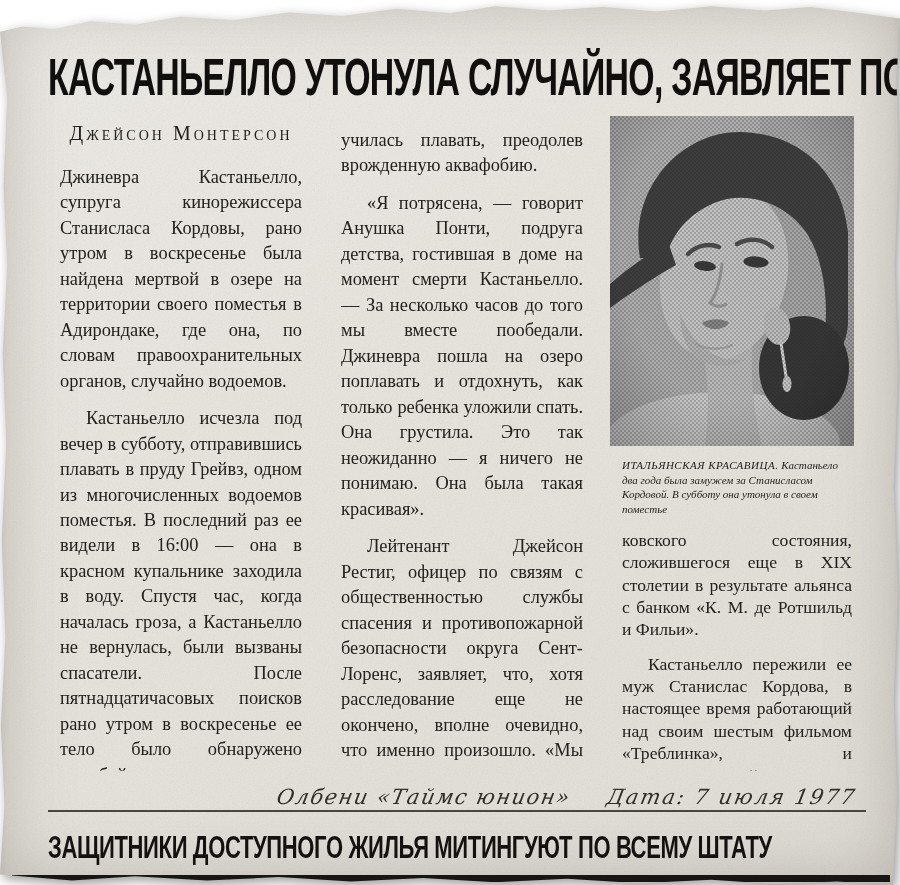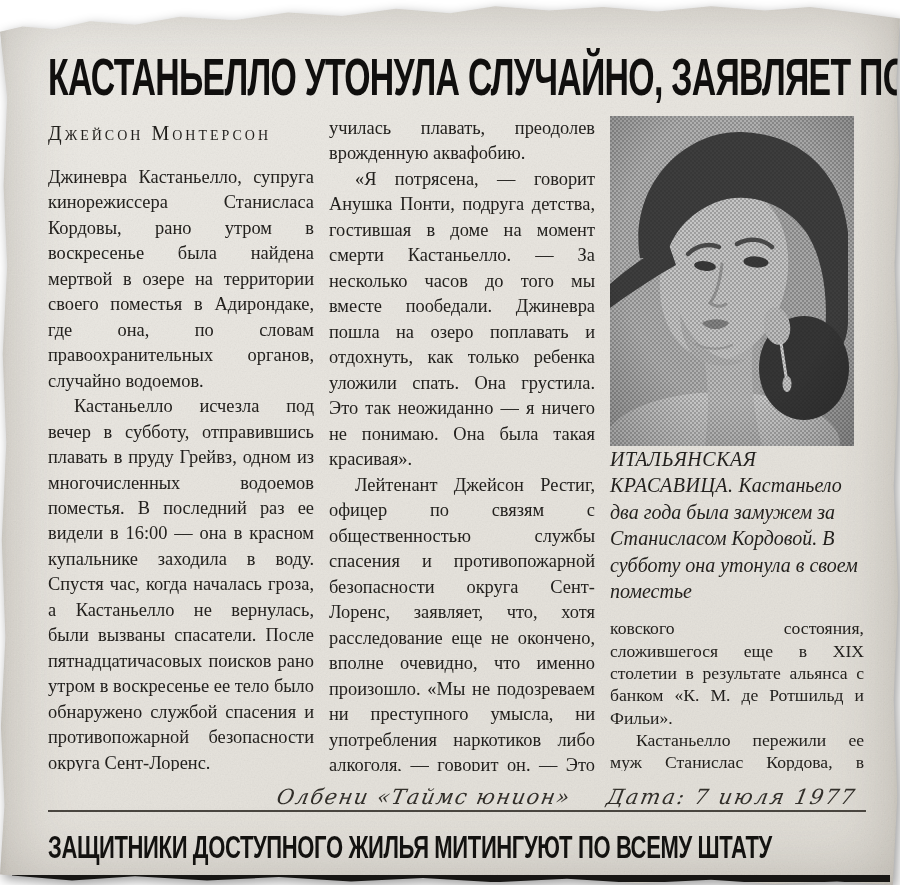--- a/index.html
+++ b/index.html
@@ -20,27 +20,27 @@
   .content{position:absolute;inset:0;padding:54px 32px 0 48px;box-sizing:border-box;}
 
   .headline{margin:0 0 15px 0;font-family:"Liberation Sans",sans-serif;font-weight:800;
     font-size:47px;color:#100f0e;white-space:nowrap;line-height:1.0;}
   .headline .squeeze{display:inline-block;transform:scale(.72,1.12);transform-origin:0 62%;letter-spacing:-1px;}
 
   .cols{display:flex;gap:15px;height:655px;overflow:hidden;}
   .col{font-family:"Liberation Serif",serif;color:#23211e;text-align:justify;}
   .col-1,.col-2{width:266px;font-size:18.4px;line-height:1.385;}
   .col-3{width:254px;font-size:17.6px;line-height:1.27;}
-  .col p{margin:0;text-indent:26px;}
+  .col p{margin:12px;text-indent:26px;}
   .col p.noindent{text-indent:0;}
-  .byline{font-variant:small-caps;letter-spacing:3px;font-size:20px;
+  .byline{text-align:center;font-variant:small-caps;letter-spacing:3px;font-size:20px;
     margin:4px 0 17px 0;text-indent:0;color:#201e1b;}
 
   .photo{width:244px;height:330px;overflow:hidden;filter:grayscale(1) contrast(.97);}
-  .caption{font-style:italic;font-size:20px;line-height:1.32;margin-top:9px;text-align:left;}
+  .caption{font-style:italic;font-size:11px;line-height:1.32;margin-top:9px;text-align:left;}
   .caption .lead{letter-spacing:.5px;}
   .col-3 .body-start{margin-top:13px;font-family:Liberation Serif, serif;}
 
   .annotation{position:relative;margin:4px 2px 0 0;border-bottom:2px solid #4a4640;
     display:flex;justify-content:flex-end;align-items:flex-end;gap:36px;
     padding:0 10px 1px 0;height:34px;
     font-family:"DejaVu Serif",serif;font-style:italic;font-size:21px;color:#322f2a;}
   .hand{display:inline-block;transform:skewX(-11deg);letter-spacing:1.5px;white-space:nowrap;}
   .hand-date{letter-spacing:2px;}
 

